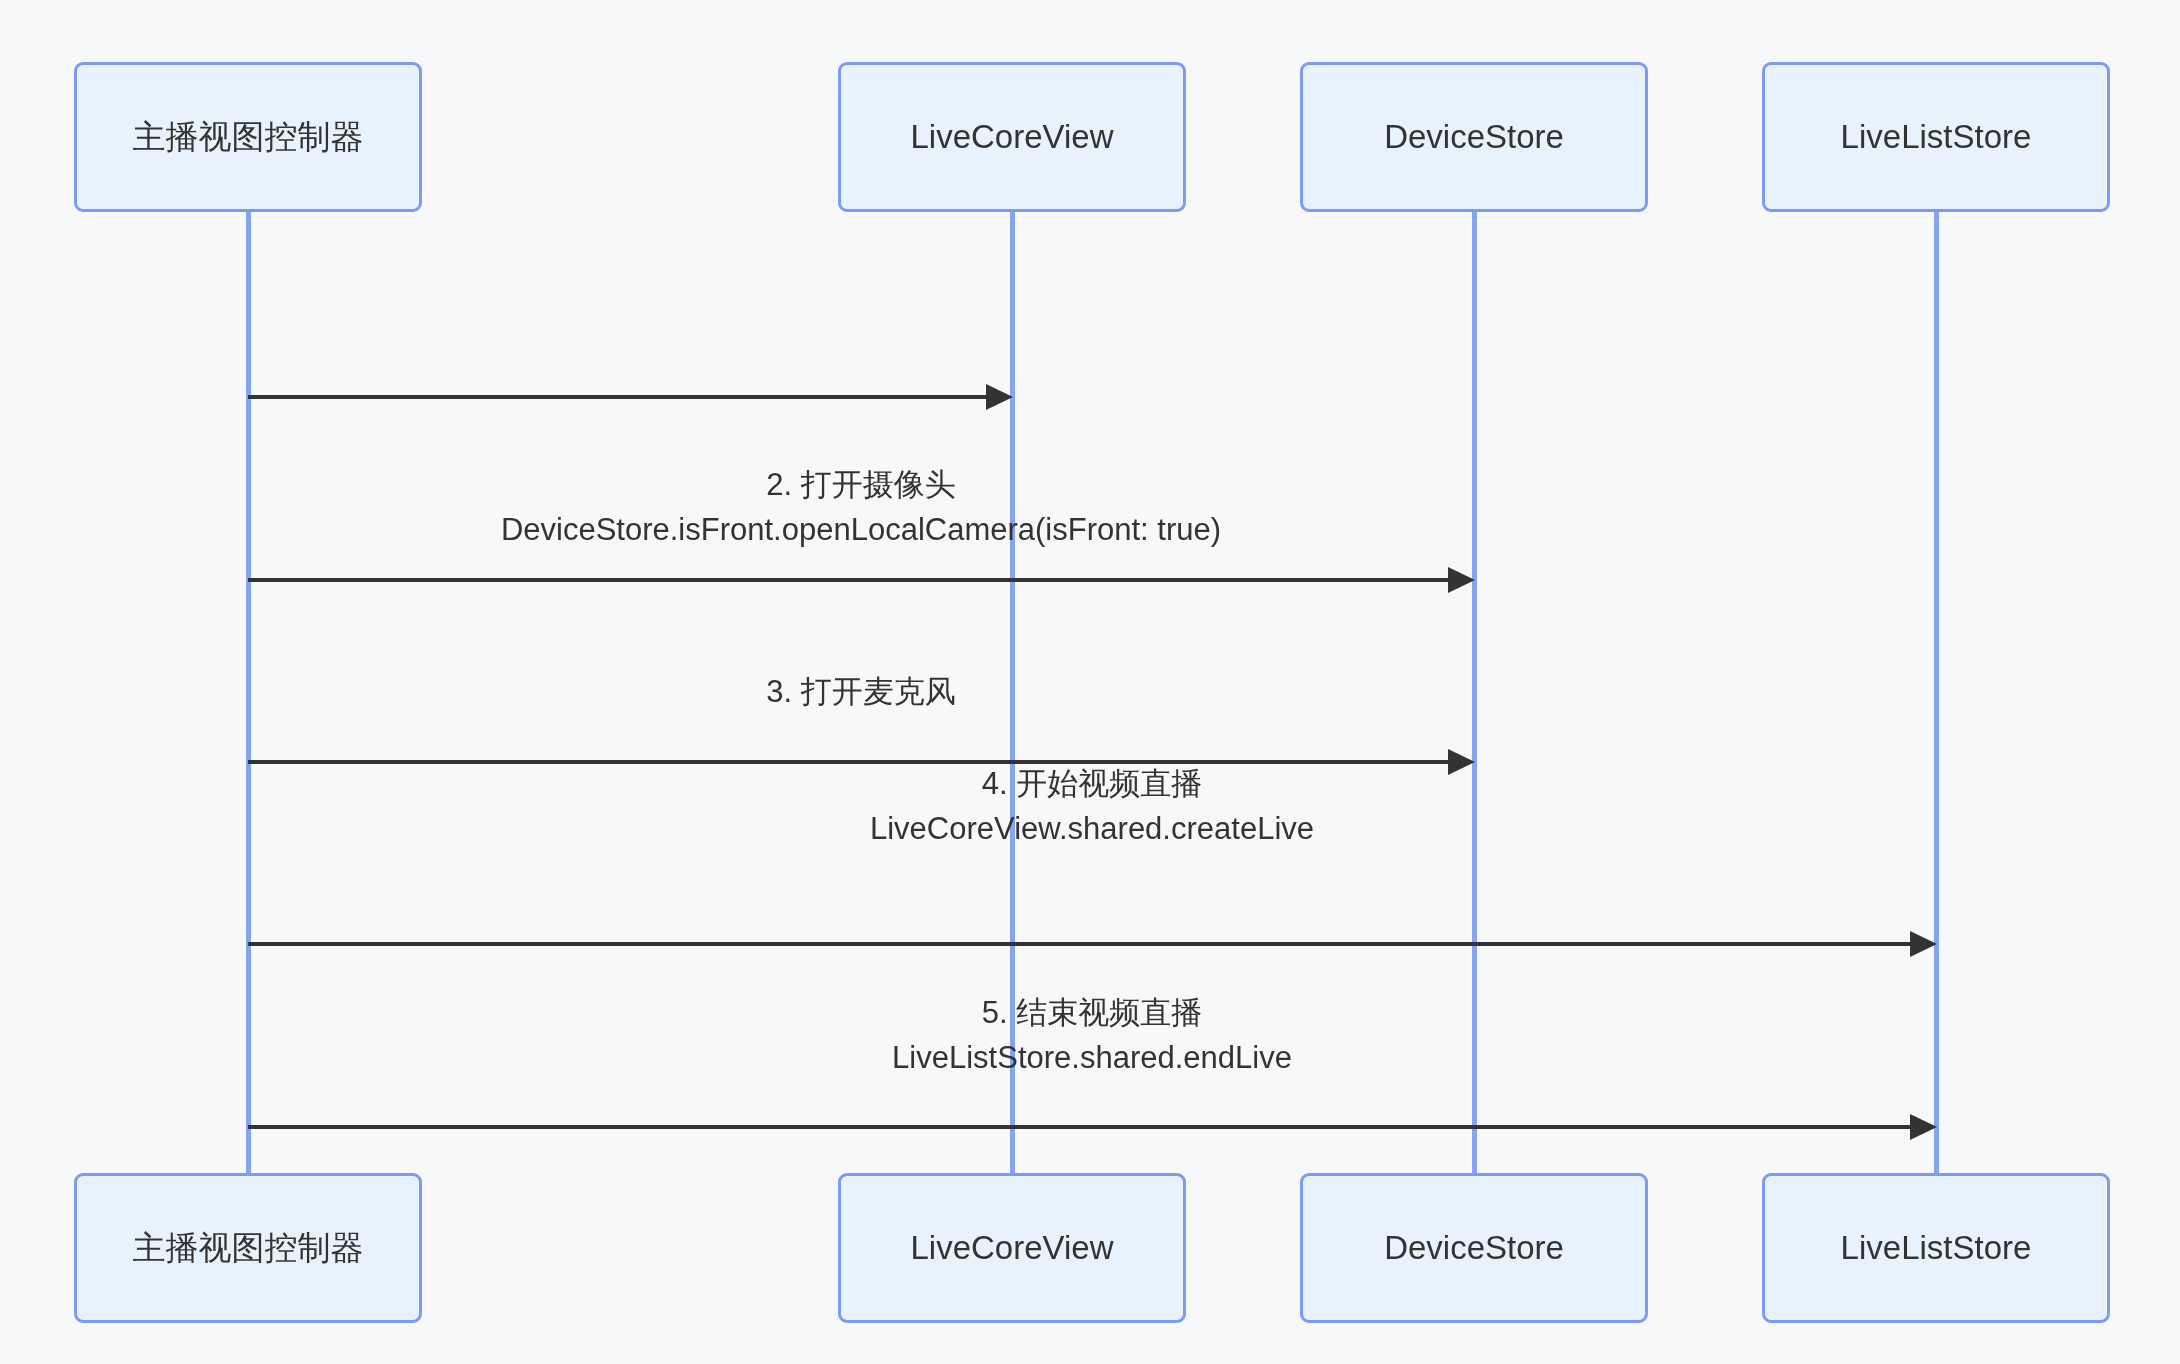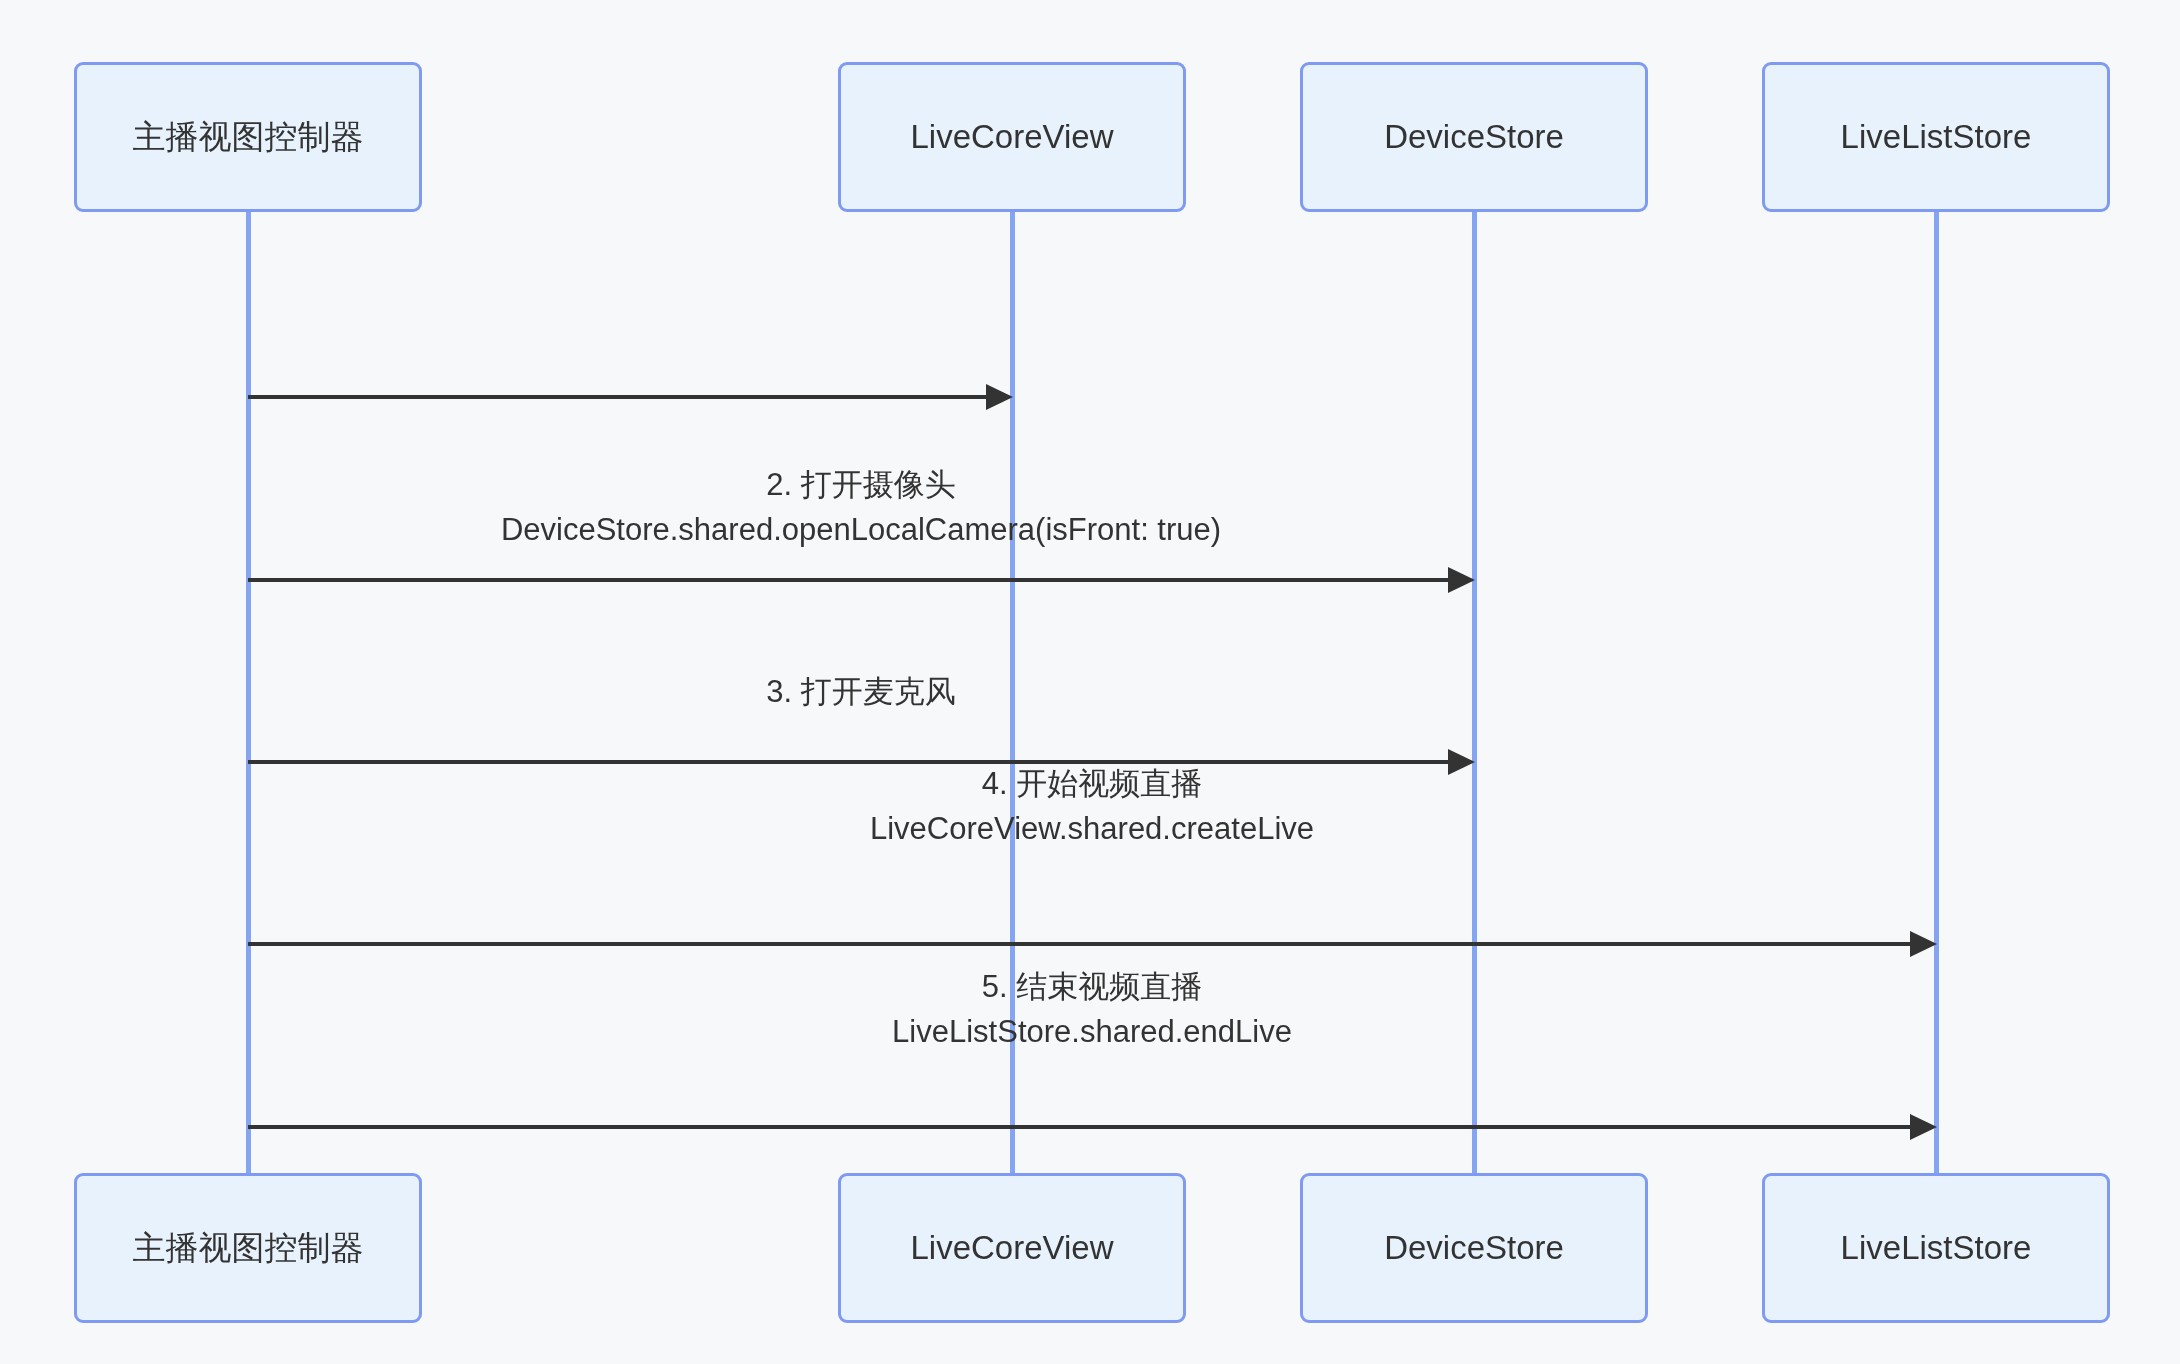--- a/index.html
+++ b/index.html
@@ -89,39 +89,39 @@
   </div>
   <div class="actor top" style="left:1762px;">
     <span>LiveListStore</span>
   </div>
 
   <div class="arrow-line" style="left:248px; top:395px; width:740px;"></div>
   <div class="arrow-head" style="left:986px; top:384px;"></div>
 
   <div class="msg" style="left:861px; top:443px;margin-top:19px;">
     <div>2. 打开摄像头</div>
-    <div>DeviceStore.shared.openLocalCamera(isFront: true)</div>
+    <div>DeviceStore.isFront.openLocalCamera(isFront: true)</div>
   </div>
   <div class="arrow-line" style="left:248px; top:578px; width:1202px;"></div>
   <div class="arrow-head" style="left:1448px; top:567px;"></div>
 
   <div class="msg" style="left:861px; top:625px;margin-top:44px;">
     <div>3. 打开麦克风</div>
   </div>
   <div class="arrow-line" style="left:248px; top:760px; width:1202px;"></div>
   <div class="arrow-head" style="left:1448px; top:749px;"></div>
 
   <div class="msg" style="left:1092px; top:761px;">
     <div>4. 开始视频直播</div>
     <div>LiveCoreView.shared.createLive</div>
   </div>
   <div class="arrow-line" style="left:248px; top:942px; width:1664px;"></div>
   <div class="arrow-head" style="left:1910px; top:931px;"></div>
 
-  <div class="msg" style="left:1092px; top:964px;">
+  <div class="msg" style="left:1092px; top:990px;">
     <div>5. 结束视频直播</div>
     <div>LiveListStore.shared.endLive</div>
   </div>
   <div class="arrow-line" style="left:248px; top:1125px; width:1664px;"></div>
   <div class="arrow-head" style="left:1910px; top:1114px;"></div>
 
   <div class="actor bottom" style="left:74px;">
     <span>主播视图控制器</span>
   </div>
   <div class="actor bottom" style="left:838px;">

